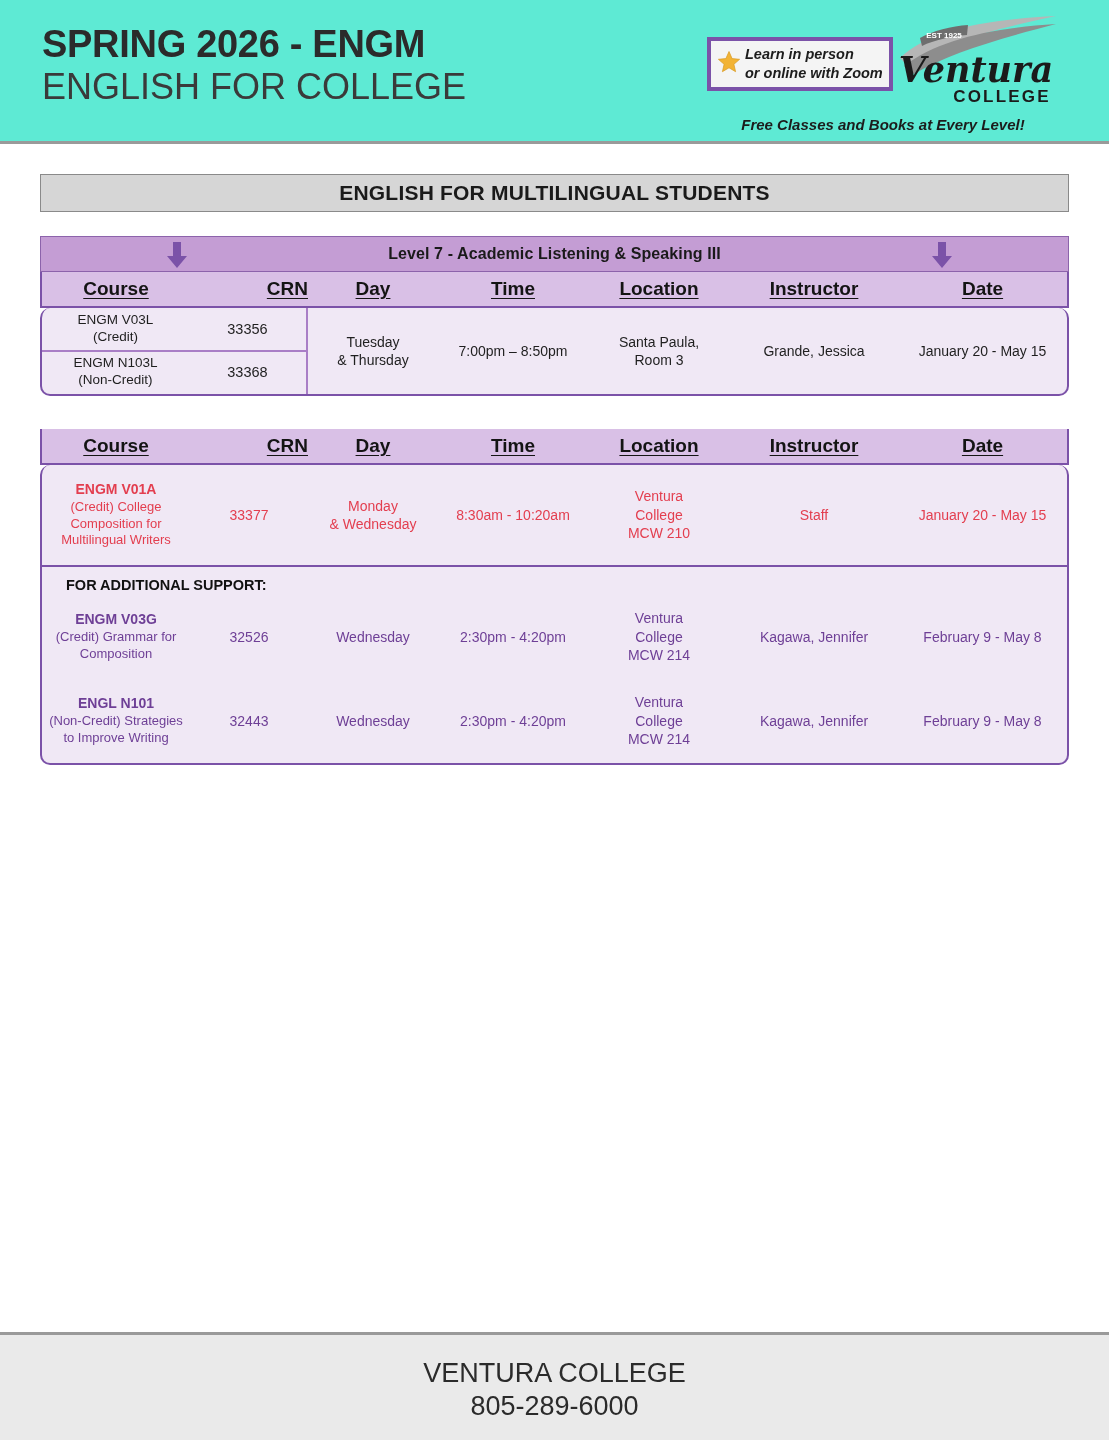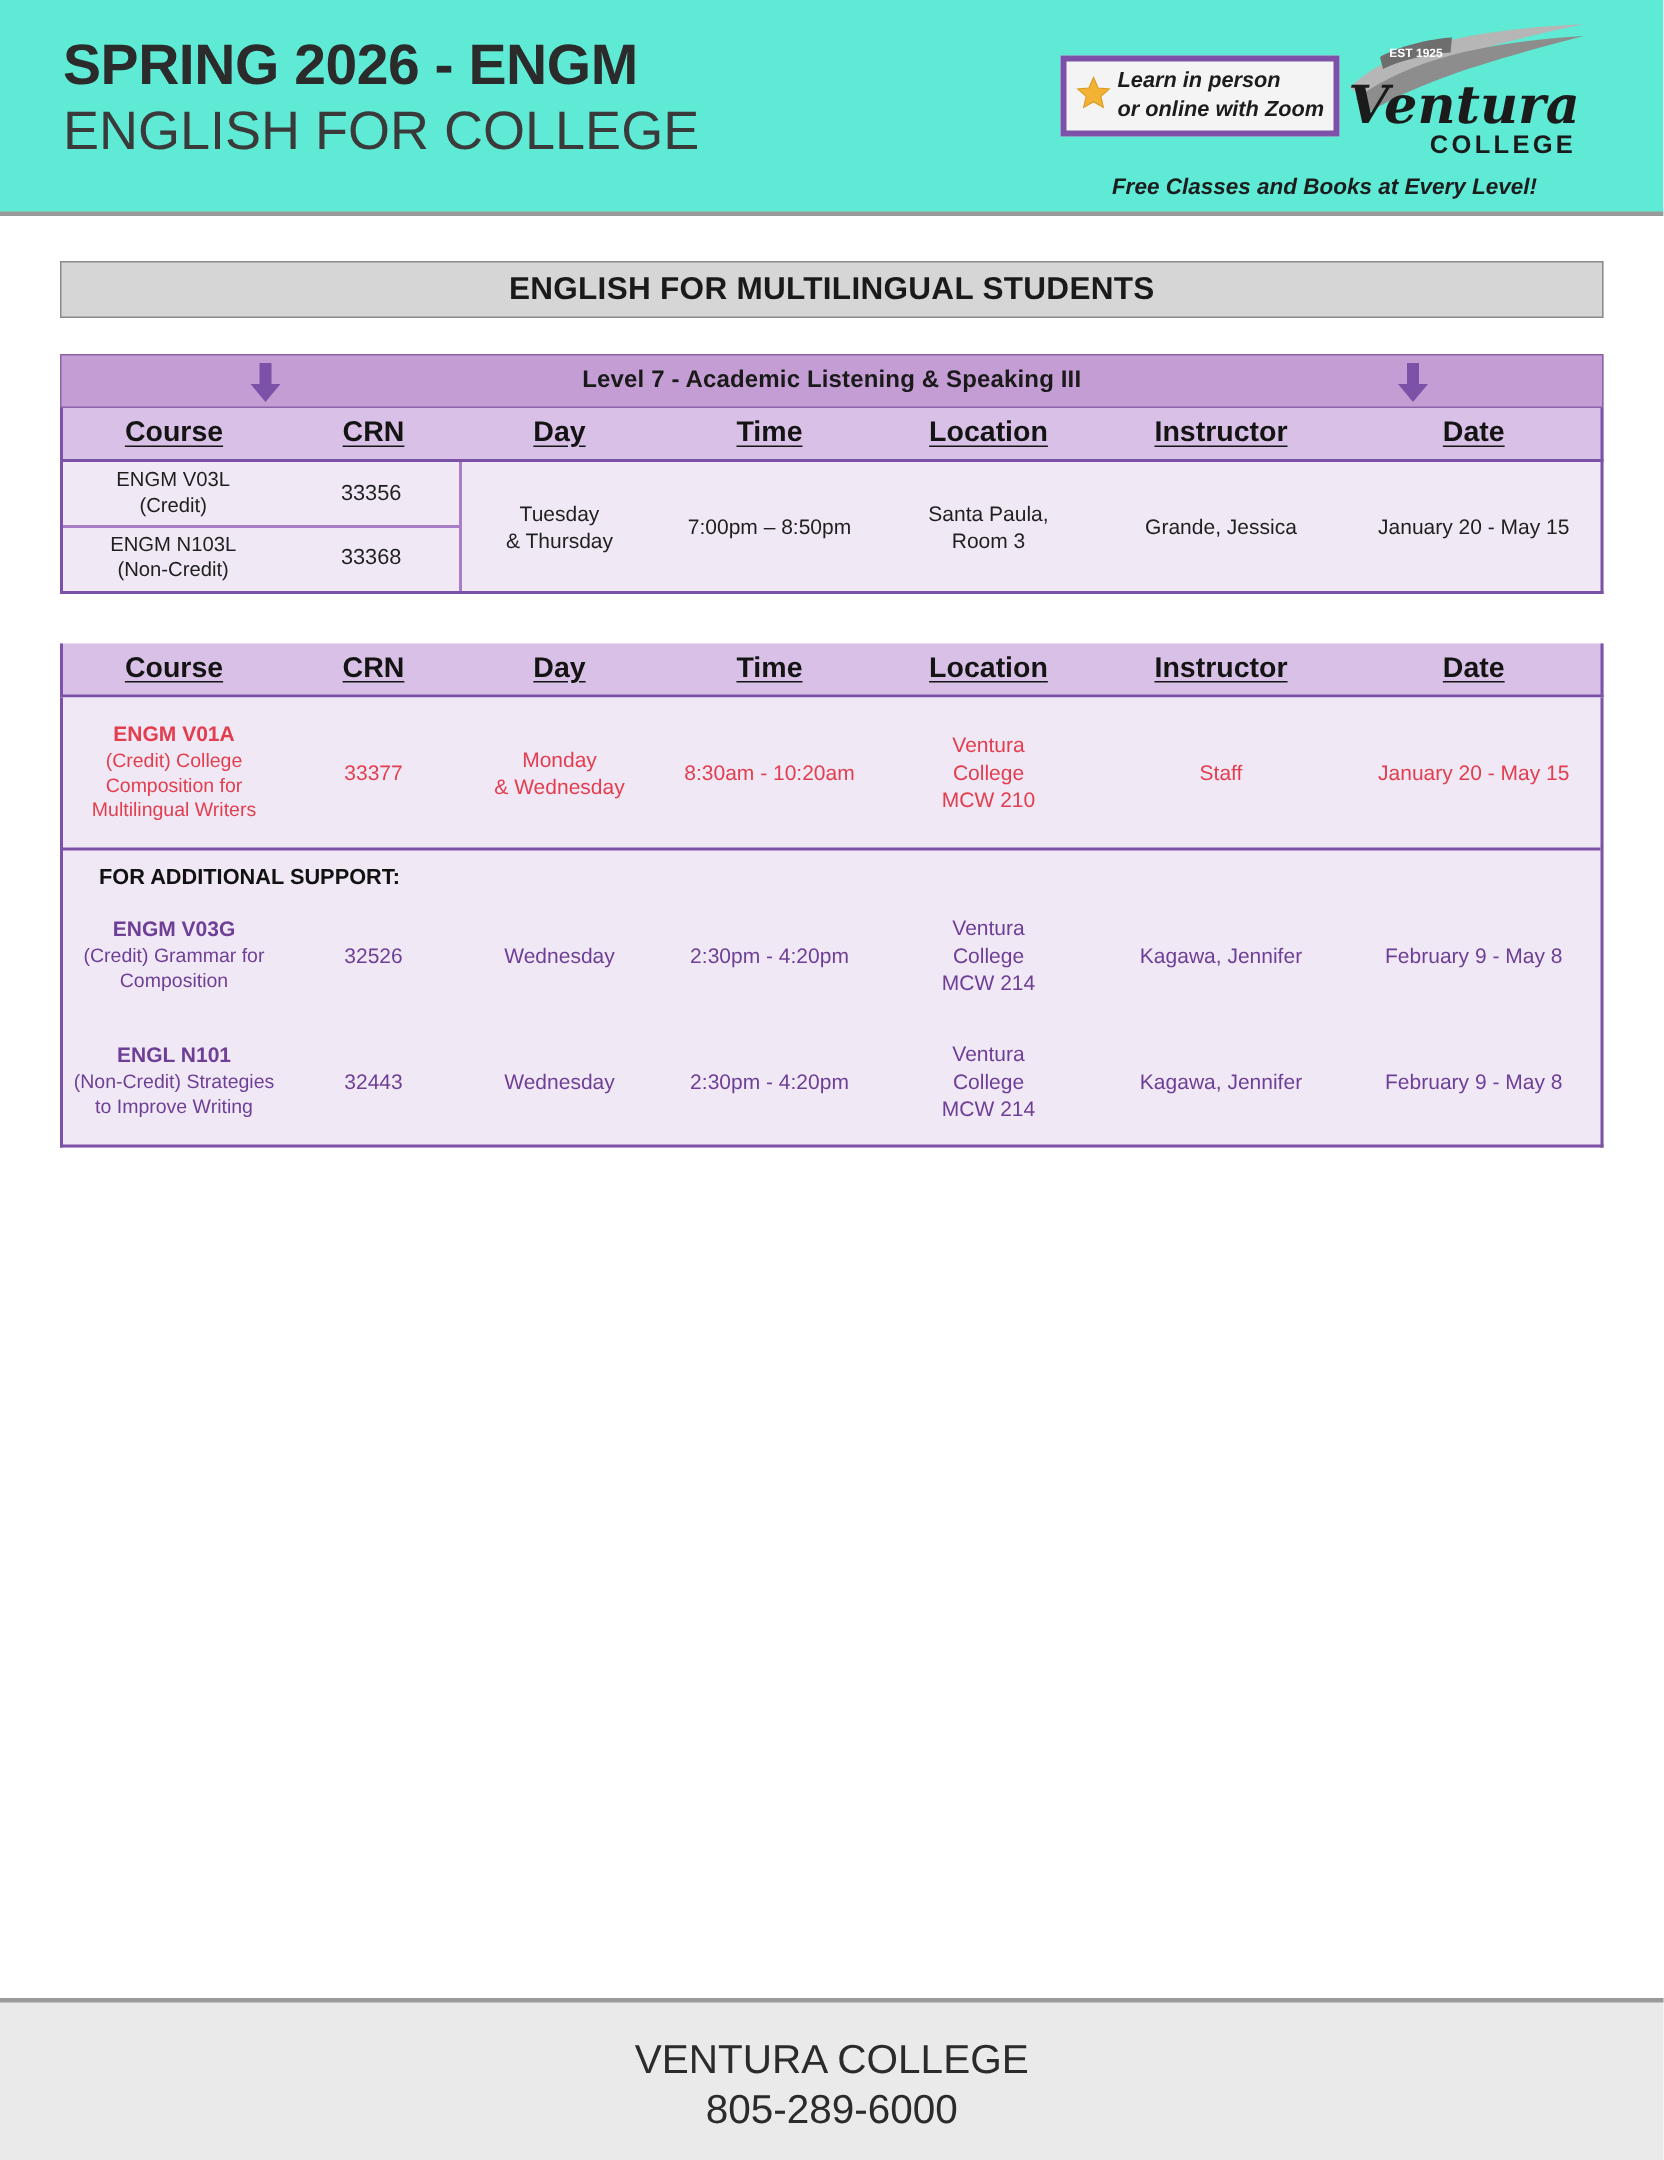--- a/index.html
+++ b/index.html
@@ -143,32 +143,33 @@
     text-align: center;
     font-size: 19px;
     font-weight: bold;
     color: #141414;
     text-decoration: underline;
     text-underline-offset: 3px;
   }
 
   
   .c-course   { width: 148px; }
-  .c-crn      { width: 118px; }
+  .c-crn      { width: 118px; text-align: right; }
   .c-day      { width: 130px; }
   .c-time     { width: 150px; }
   .c-location { width: 142px; }
   .c-instr    { width: 168px; }
   .c-date     { width: 169px; }
 
   .table-body {
     border-left: 2px solid #7b52a8;
     border-right: 2px solid #7b52a8;
     border-bottom: 2px solid #7b52a8;
     background: #f0e8f5;
+    border-radius: 10px;
   }
 
   
   .t1-row { display: flex; }
   .t1-left {
     width: 266px;
     border-right: 2px solid #a97ec6;
   }
   .t1-subrow {
     display: flex;

